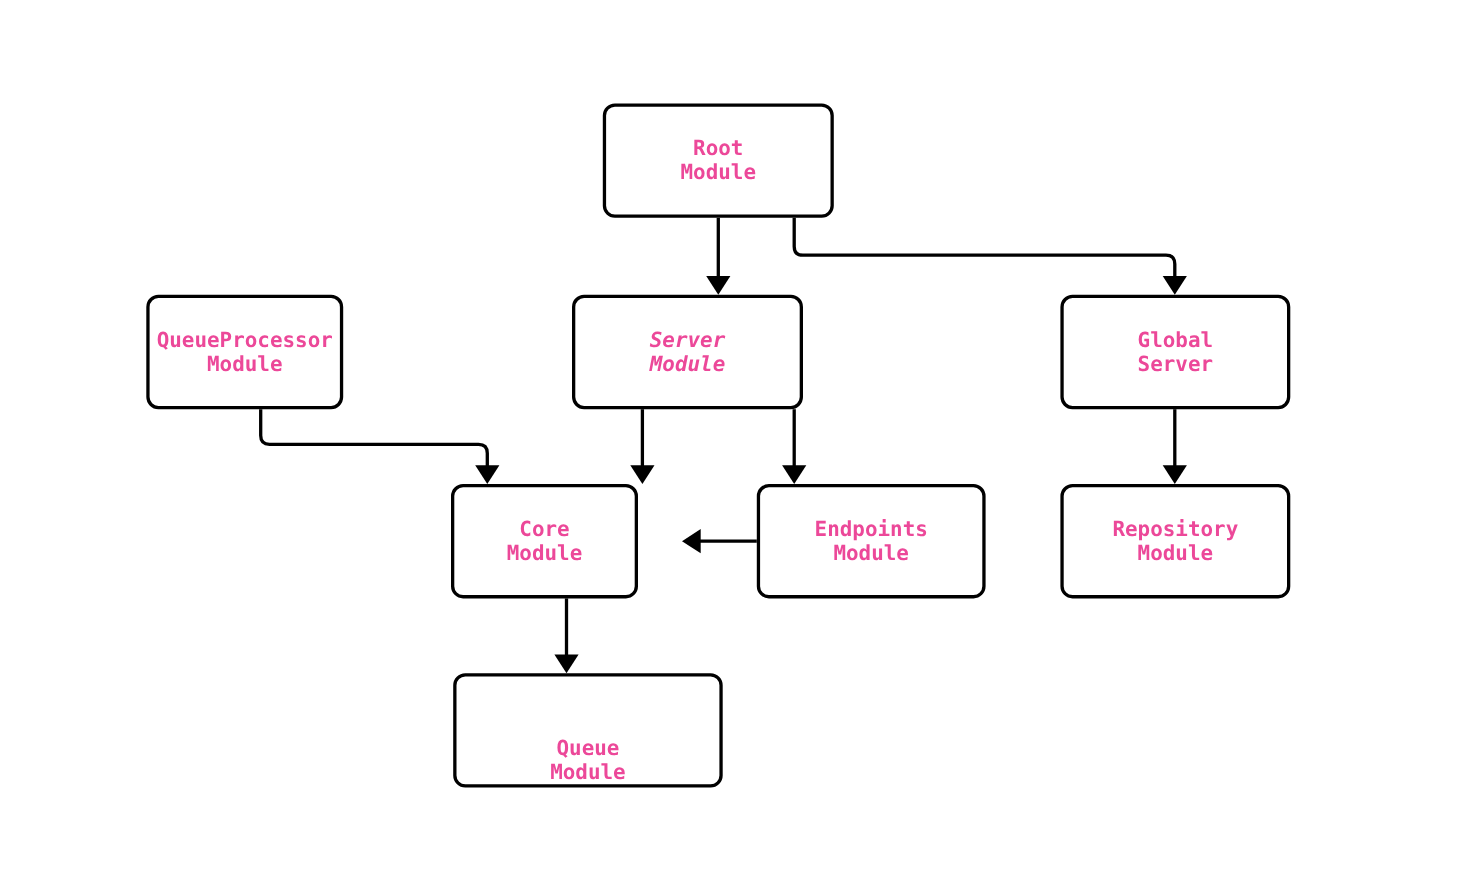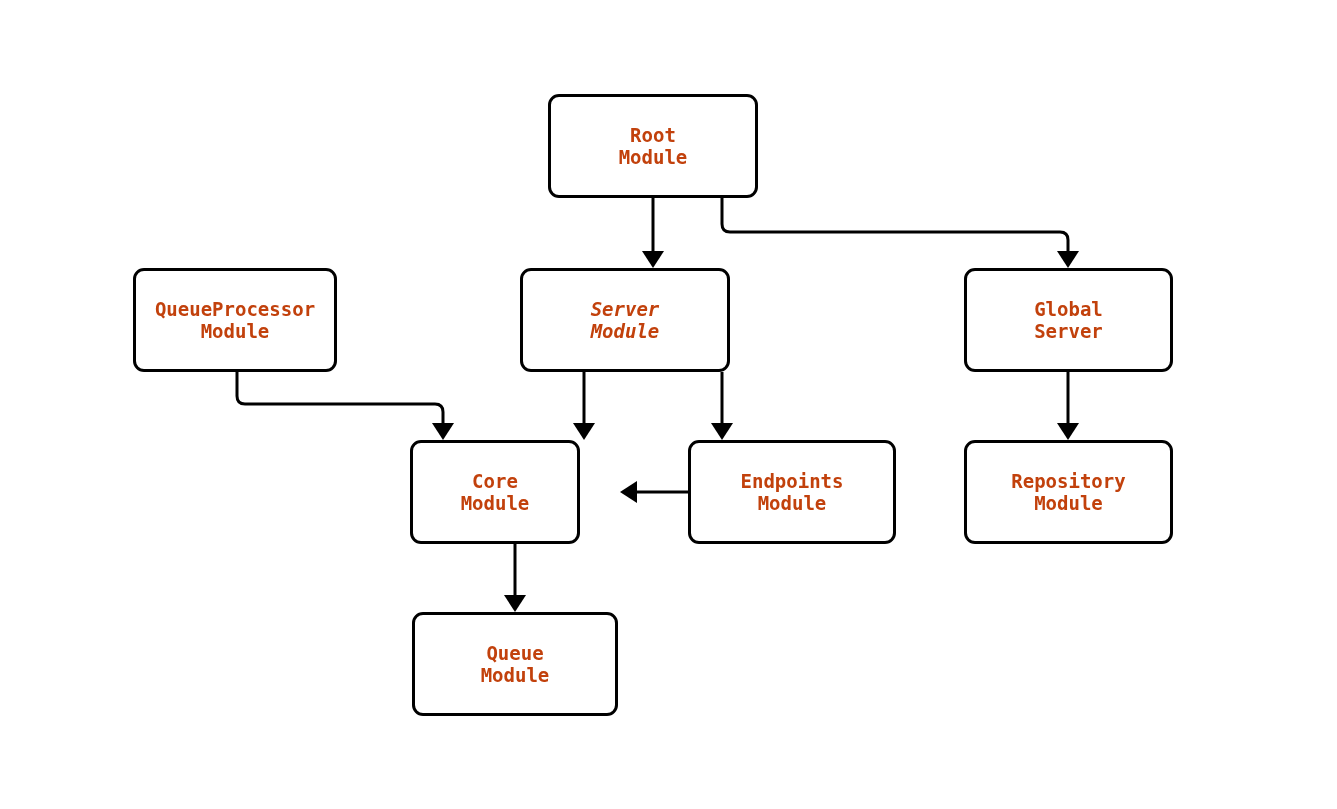--- a/index.html
+++ b/index.html
@@ -40,34 +40,34 @@
     border: 3px solid #000000;
     border-radius: 11px;
     display: flex;
     align-items: center;
     justify-content: center;
   }
   .node-label {
     font-weight: bold;
     font-size: 19px;
     line-height: 22px;
-    color: #c2410c;
+    color: #ec4899;
     text-align: center;
     white-space: pre-line;
     letter-spacing: 0;
   }
   
   .node-root          { left: 548px; top:  94px; }
-  .node-queueprocessor{ left: 133px; top: 268px; width: 204px; }
+  .node-queueprocessor{ left: 133px; top: 268px; width: 179px; }
   .node-server        { left: 520px; top: 268px; font-style: italic; }
   .node-global        { left: 964px; top: 268px; width: 209px; }
   .node-core          { left: 410px; top: 440px; width: 170px; }
   .node-endpoints     { left: 688px; top: 440px; width: 208px; }
   .node-repository    { left: 964px; top: 440px; width: 209px; }
-  .node-queue         { left: 412px; top: 612px; width: 206px; }
+  .node-queue         { left: 412px; top: 612px; width: 245px; align-items: flex-end; }
 </style>
 </head>
 <body>
 
 <div class="canvas">
 
   <svg class="edges-svg" viewBox="0 0 1337 809" xmlns="http://www.w3.org/2000/svg">
 
     <g>
       <path d="M 653 198 L 653 252" stroke="#000000"></path>

